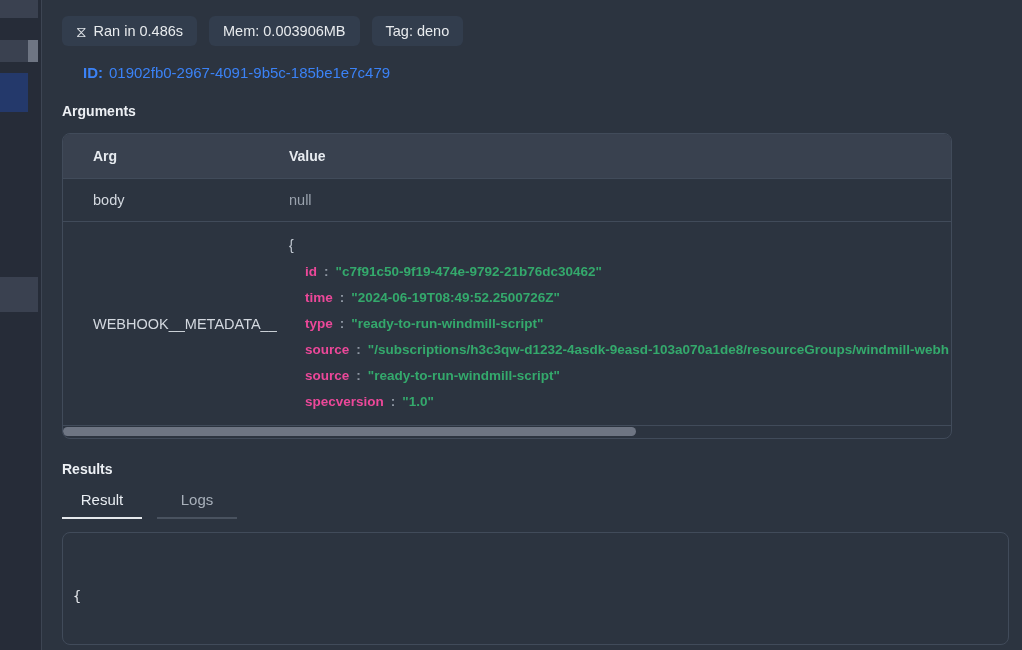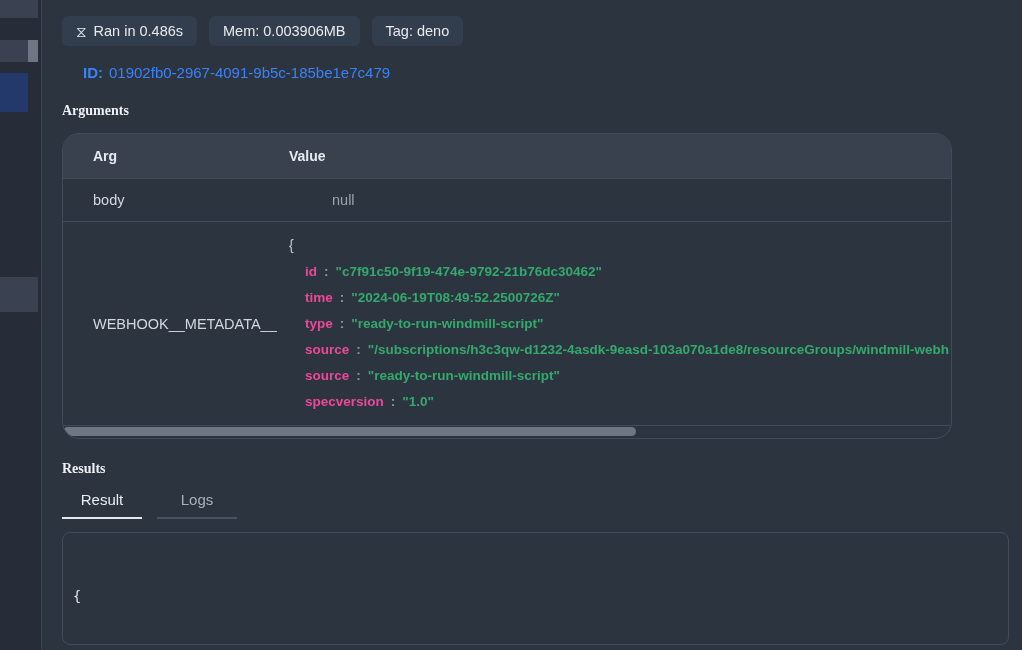--- a/index.html
+++ b/index.html
@@ -27,35 +27,35 @@
     display:flex;align-items:center;gap:7px;
     background:#323d4d;border-radius:6px;
     padding:5px 14px;height:30px;box-sizing:border-box;
     color:#e8ebee;font-size:14.5px;white-space:nowrap;
   }
   .badge .icon{font-size:15px;line-height:1;color:#dfe3e8;}
 
   .id-line{margin-top:18px;font-size:15px;color:#3b82f6;margin-left:21px;}
   .id-label{font-weight:700;margin-right:6px;}
 
-  .section-title{margin-top:22px;font-size:14px;font-weight:700;color:#edf0f4;font-family:Liberation Serif, serif;}
+  .section-title{margin-top:22px;font-size:14px;font-weight:700;color:#edf0f4;}
 
   
   .arg-table{
     margin-top:14px;width:890px;box-sizing:border-box;
-    border:1px solid #414b5a;border-radius:17px;overflow:hidden;
+    border:1px solid #414b5a;border-radius:8px;overflow:hidden;
   }
   .t-header{
     display:grid;grid-template-columns:226px 1fr;
     background:#39414f;border-bottom:1px solid #414b5a;
     padding:14px 0;font-size:14px;font-weight:700;color:#e7ebf0;
   }
   .t-row{display:grid;grid-template-columns:226px 1fr;border-bottom:1px solid #414b5a;}
   .cell-arg{padding-left:30px;}
-  .t-row.simple{padding:13px 0;font-size:14.5px;color:#d3d8df;gap:43px;}
+  .t-row.simple{padding:13px 0;font-size:14.5px;color:#d3d8df;}
   .val-null{color:#9aa2ad;}
   .t-row.webhook{align-items:center;}
   .t-row.webhook .cell-arg{font-size:14.5px;color:#d3d8df;}
   .json-cell{padding:10px 0;overflow:hidden;}
   .json-line{line-height:26px;font-size:13.5px;white-space:nowrap;}
   .json-brace{color:#c3cad3;font-size:14px;}
   .json-entry{padding-left:16px;}
   .json-key{color:#ec4899;font-weight:700;}
   .json-colon{color:#8f97a3;font-weight:700;margin:0 7px;}
   .json-val{color:#34a96c;font-weight:600;}

